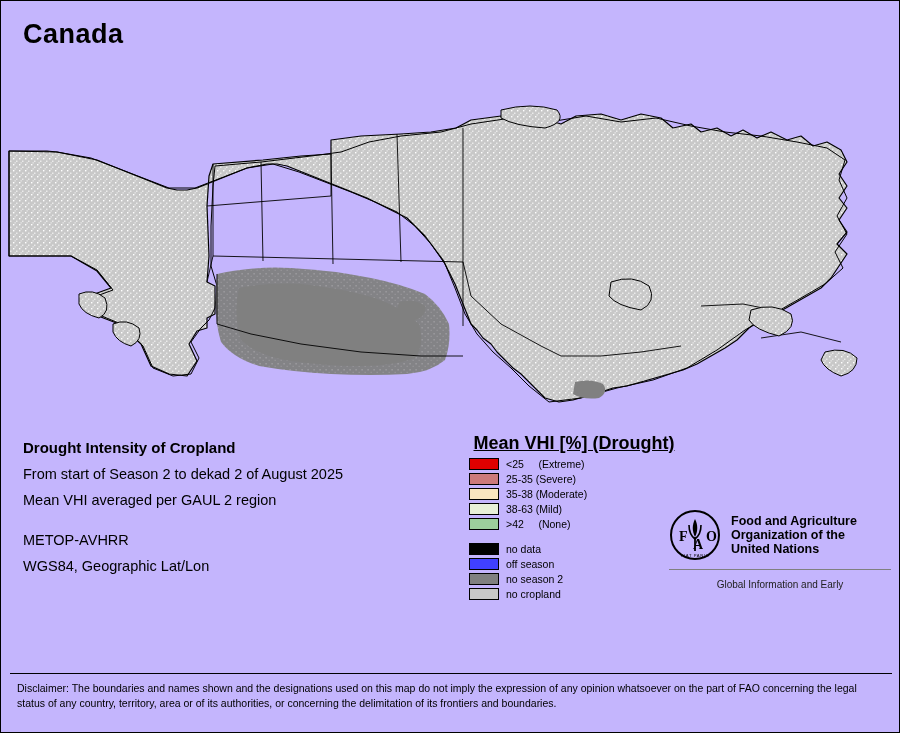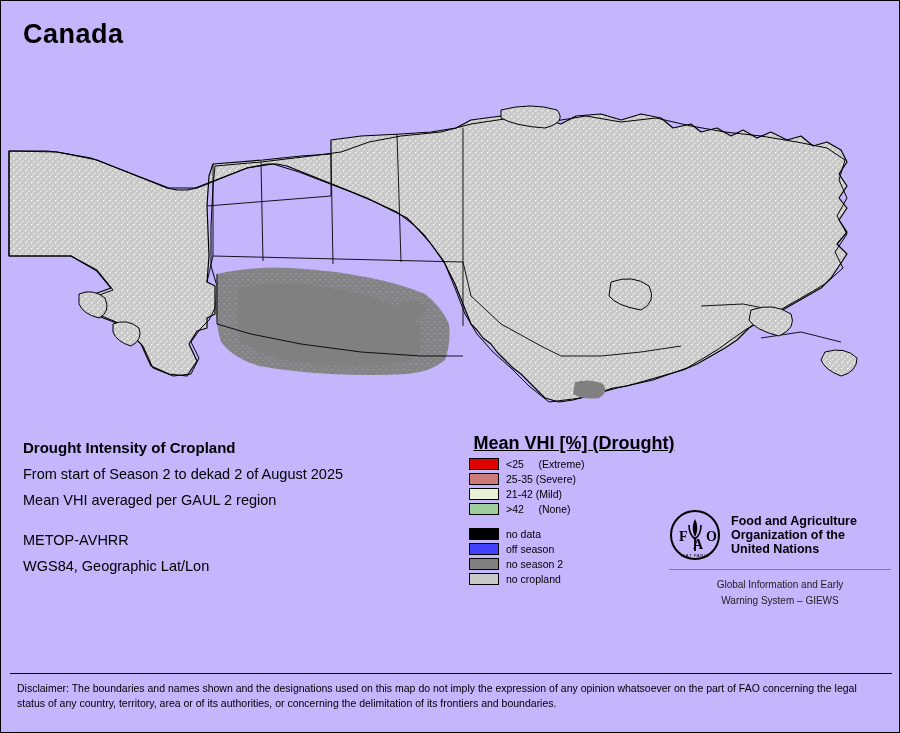--- a/index.html
+++ b/index.html
@@ -263,22 +263,26 @@
 
     <div class="legend-row">
       <span class="legend-swatch" style="background:#e00000"></span>
       <span class="legend-label">&lt;25     (Extreme)</span>
     </div>
     <div class="legend-row">
       <span class="legend-swatch" style="background:#cc7a7a"></span>
       <span class="legend-label">25-35 (Severe)</span>
     </div>
     <div class="legend-row">
+      <span class="legend-swatch" style="background:#fae6c0"></span>
+      <span class="legend-label">35-38 (Moderate)</span>
+    </div>
+    <div class="legend-row">
       <span class="legend-swatch" style="background:#e8f0d8"></span>
-      <span class="legend-label">21-42 (Mild)</span>
+      <span class="legend-label">38-63 (Mild)</span>
     </div>
     <div class="legend-row">
       <span class="legend-swatch" style="background:#9ccf9c"></span>
       <span class="legend-label">&gt;42     (None)</span>
     </div>
 
     <div class="legend-spacer"></div>
 
     <div class="legend-row">
       <span class="legend-swatch" style="background:#000000"></span>
@@ -316,20 +320,19 @@
       </div>
       <div id="fao-name">
         <div>Food and Agriculture</div>
         <div>Organization of the</div>
         <div>United Nations</div>
       </div>
     </div>
     <div id="fao-rule"></div>
     <div id="fao-sub">
       <div>Global Information and Early</div>
-      <div>Warning System – GIEWS</div>
     </div>
   </div>
 
   <div id="disclaimer-rule"></div>
   <div id="disclaimer">Disclaimer: The boundaries and names shown and the designations used on this map do not imply the expression of any opinion whatsoever on the part of FAO concerning the legal status of any country, territory, area or of its authorities, or concerning the delimitation of its frontiers and boundaries.</div>
 
 </div>
 
 </body></html>

